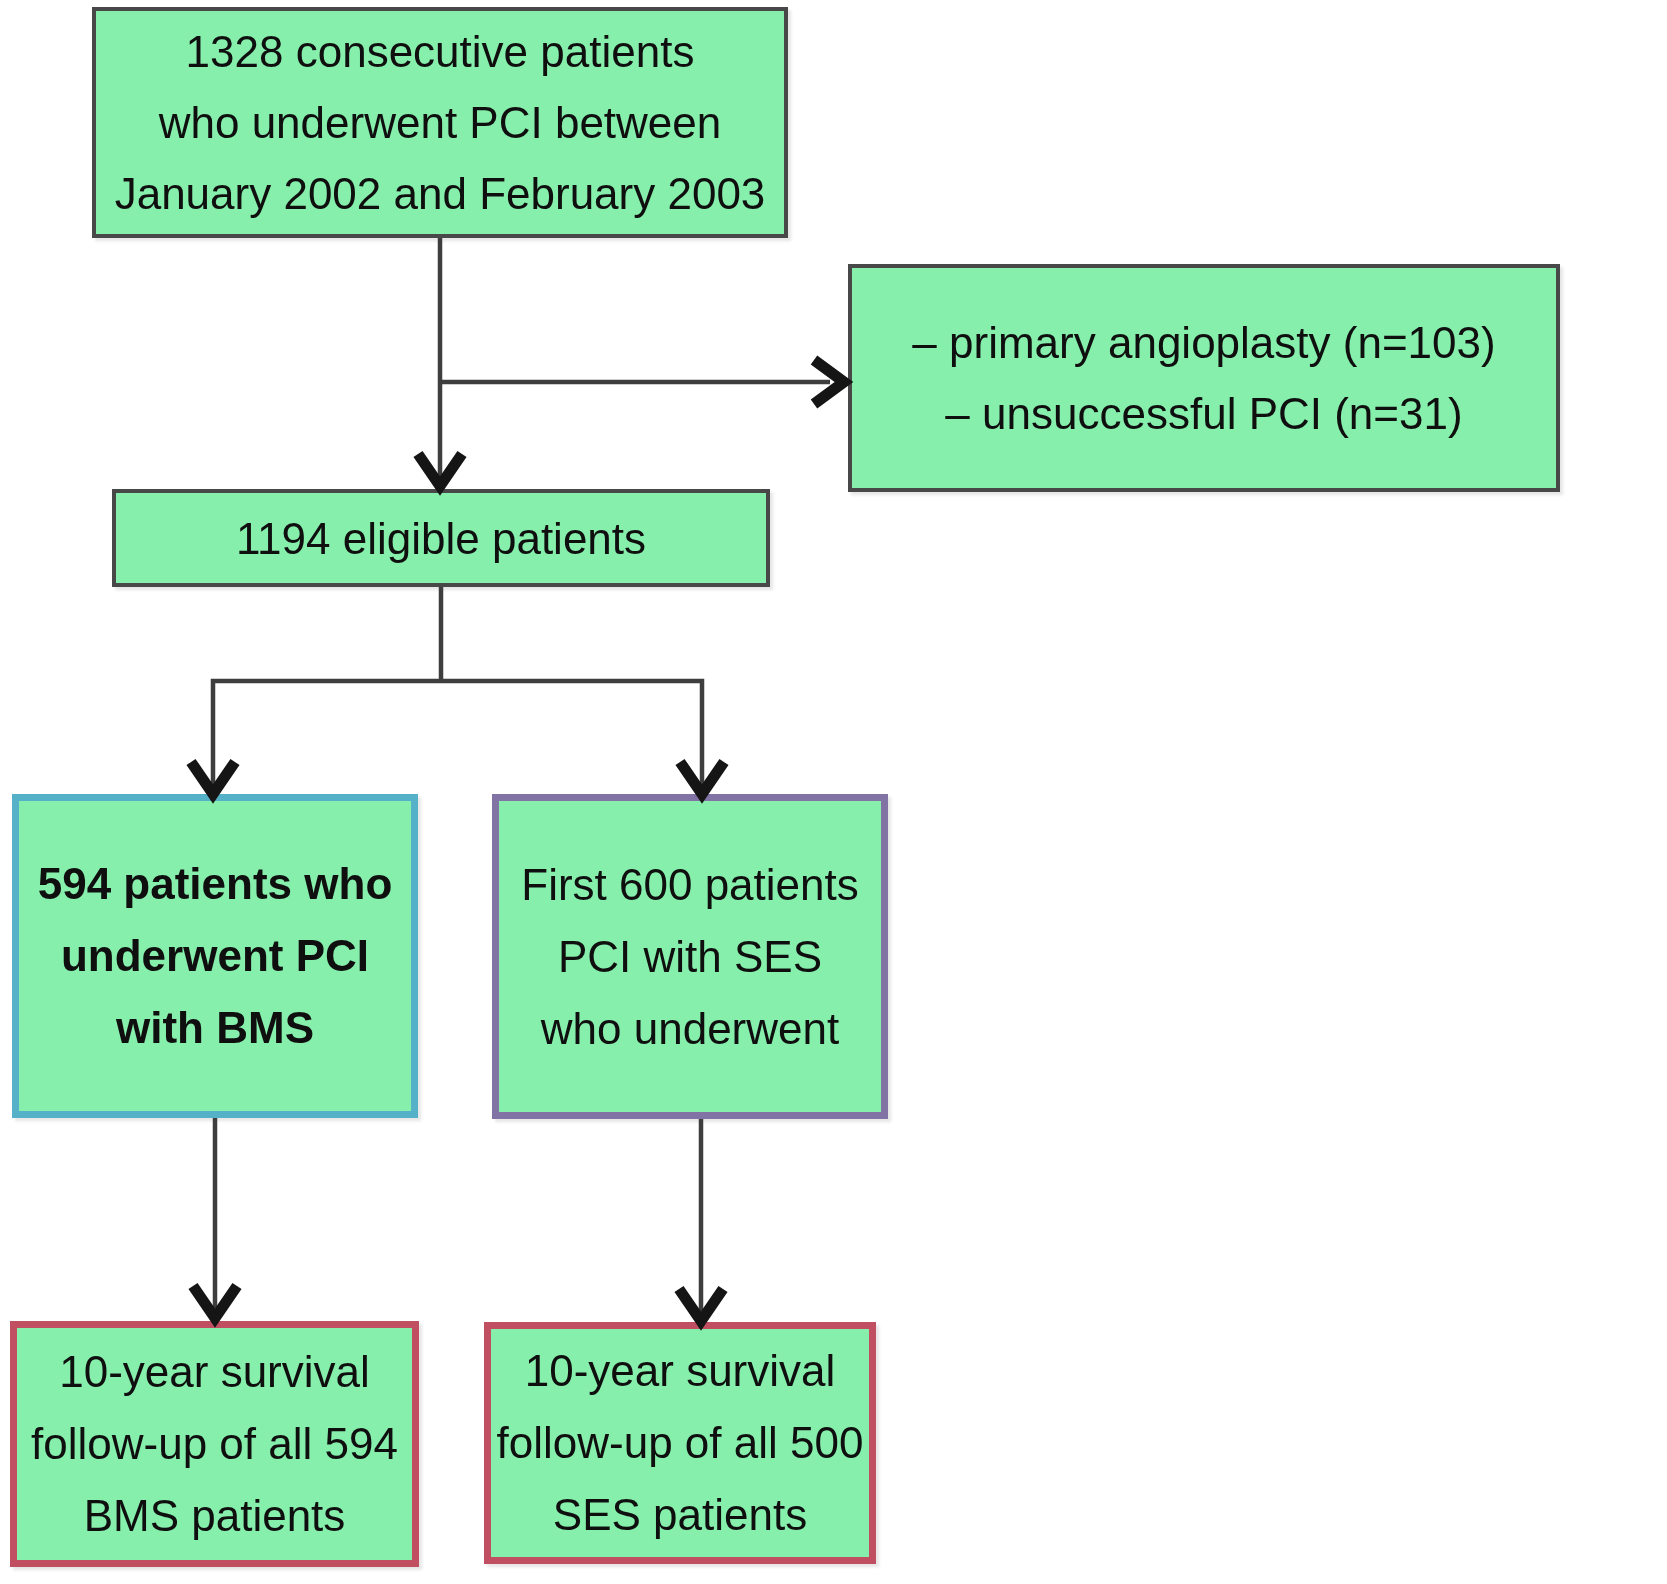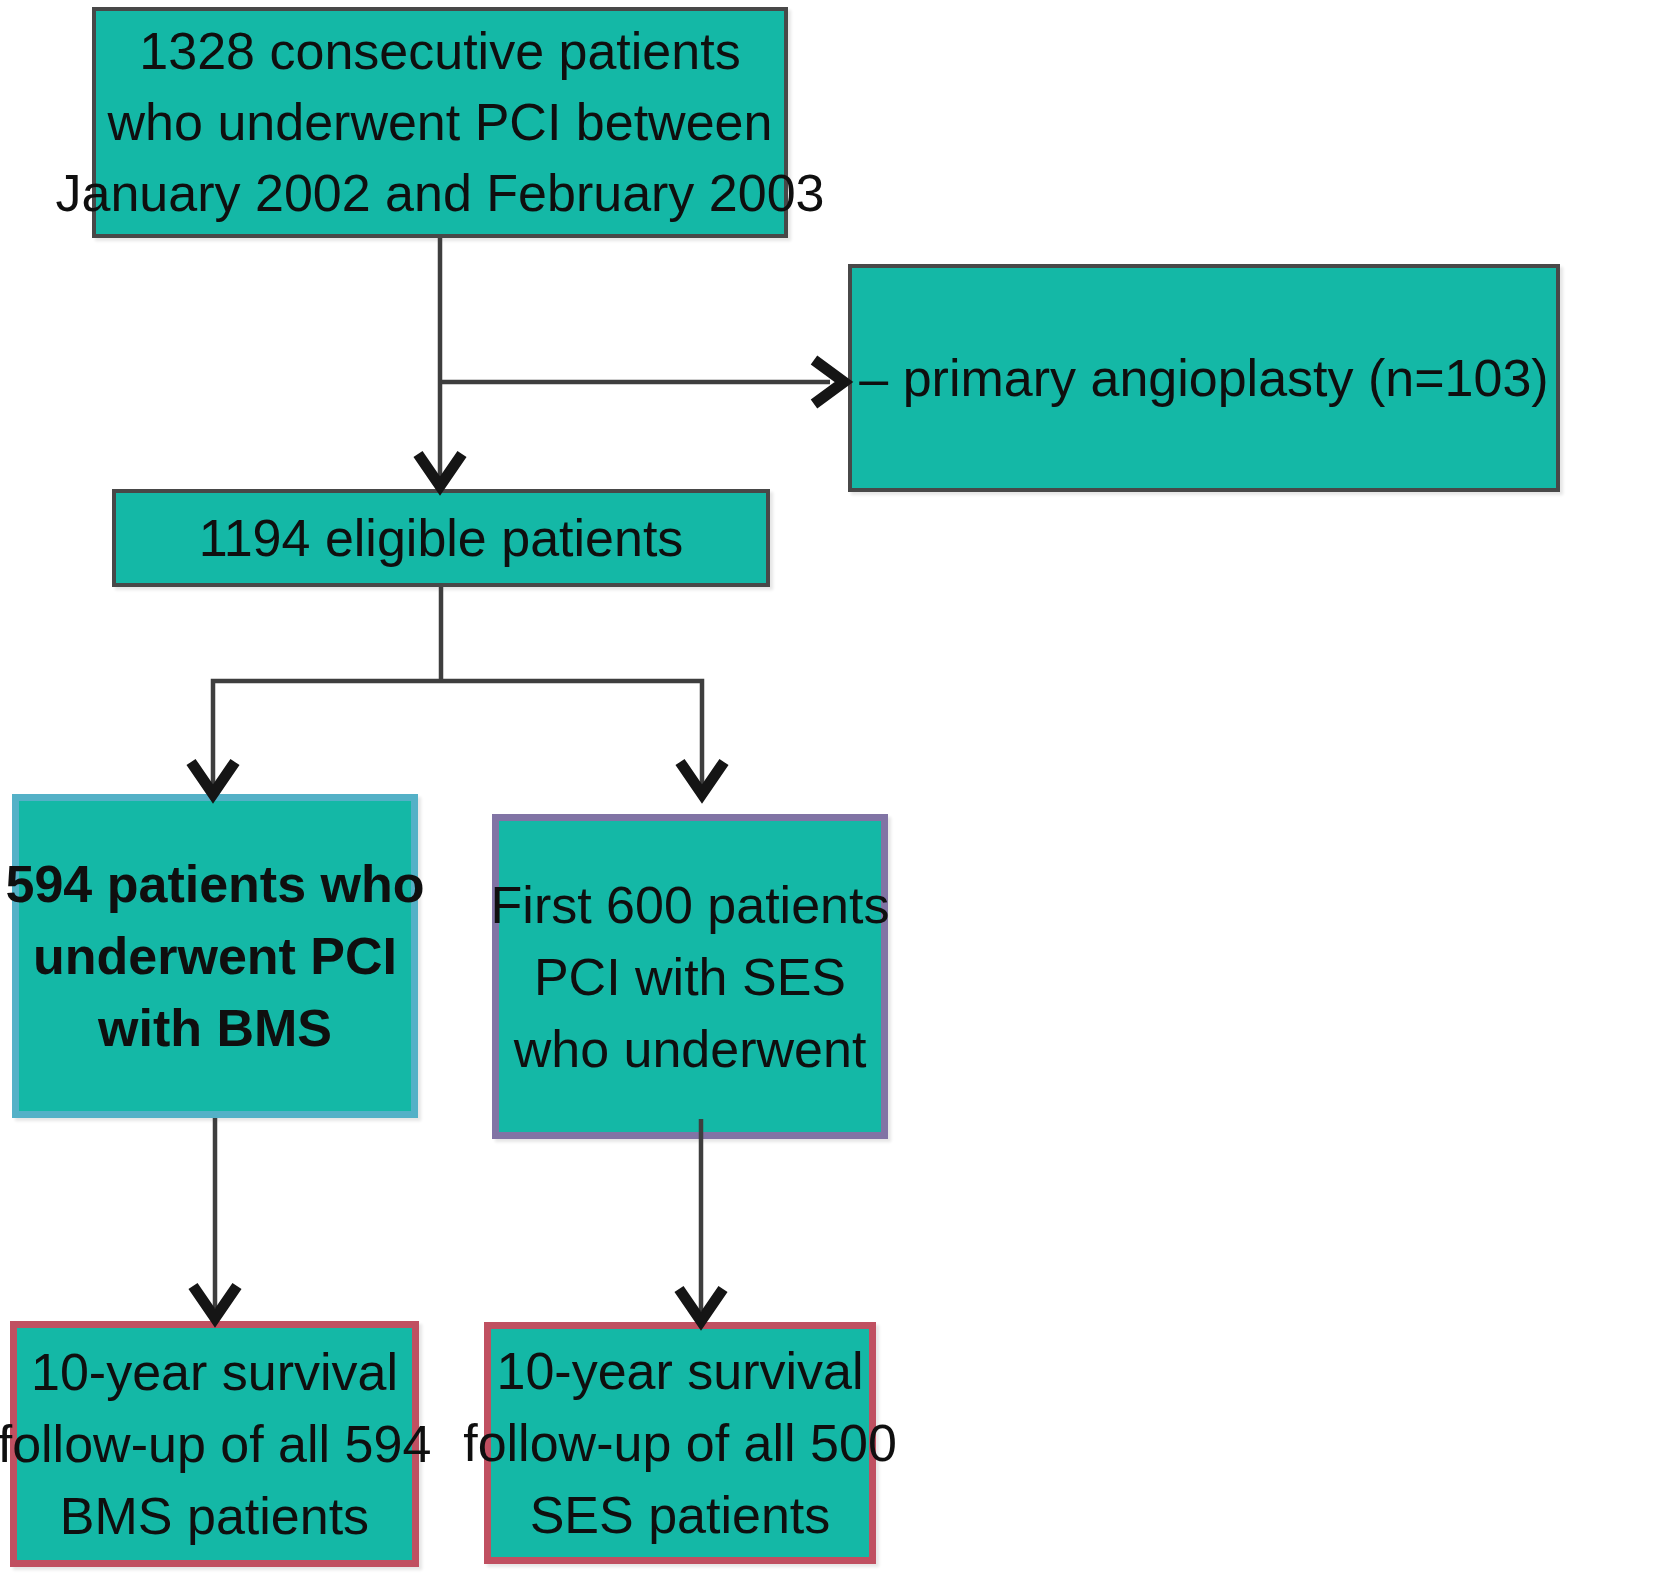--- a/index.html
+++ b/index.html
@@ -8,27 +8,27 @@
     width:1667px;
     height:1584px;
     background:#ffffff;
     font-family:"Liberation Sans", sans-serif;
     color:#0f0f0f;
     overflow:hidden;
   }
   .box{
     position:absolute;
     box-sizing:border-box;
-    background:#14b8a6;
+    background:#86efac;
     display:flex;
     flex-direction:column;
     justify-content:center;
     align-items:center;
     text-align:center;
-    font-size:52px;
+    font-size:44px;
     line-height:71px;
     box-shadow:3px 3px 3px rgba(0,0,0,0.10);
     z-index:2;
   }
   .box.plain{border:4px solid #484848;}
   .box.accent{border:7px solid #888888; line-height:72px;}
   .line{white-space:nowrap;}
   #box-consecutive{left:92px;  top:7px;    width:696px; height:231px;}
   #box-excluded   {left:848px; top:264px;  width:712px; height:228px;}
   #box-eligible   {left:112px; top:489px;  width:658px; height:98px;}
@@ -51,33 +51,34 @@
 <div class="stage">
 
   <div class="box plain" id="box-consecutive" style="border-color: rgb(72, 72, 72);">
     <div class="line">1328 consecutive patients</div>
     <div class="line">who underwent PCI between</div>
     <div class="line">January 2002 and February 2003</div>
   </div>
 
   <div class="box plain" id="box-excluded" style="border-color: rgb(72, 72, 72);">
     <div class="line">– primary angioplasty (n=103)</div>
+    <div class="line">– unsuccessful PCI (n=31)</div>
   </div>
 
   <div class="box plain" id="box-eligible" style="border-color: rgb(72, 72, 72);">
     <div class="line">1194 eligible patients</div>
   </div>
 
   <div class="box accent" id="box-bms" style="border-color: rgb(84, 177, 199);">
     <div class="line">594 patients who</div>
     <div class="line">underwent PCI</div>
     <div class="line">with BMS</div>
   </div>
 
-  <div class="box accent" id="box-ses" style="border-color: rgb(129, 116, 165); margin-top: 20px;">
+  <div class="box accent" id="box-ses" style="border-color: rgb(129, 116, 165);">
     <div class="line">First 600 patients</div>
     <div class="line">PCI with SES</div>
     <div class="line">who underwent</div>
   </div>
 
   <div class="box accent" id="box-bms-fu" style="border-color: rgb(192, 80, 97);">
     <div class="line">10-year survival</div>
     <div class="line">follow-up of all 594</div>
     <div class="line">BMS patients</div>
   </div>

